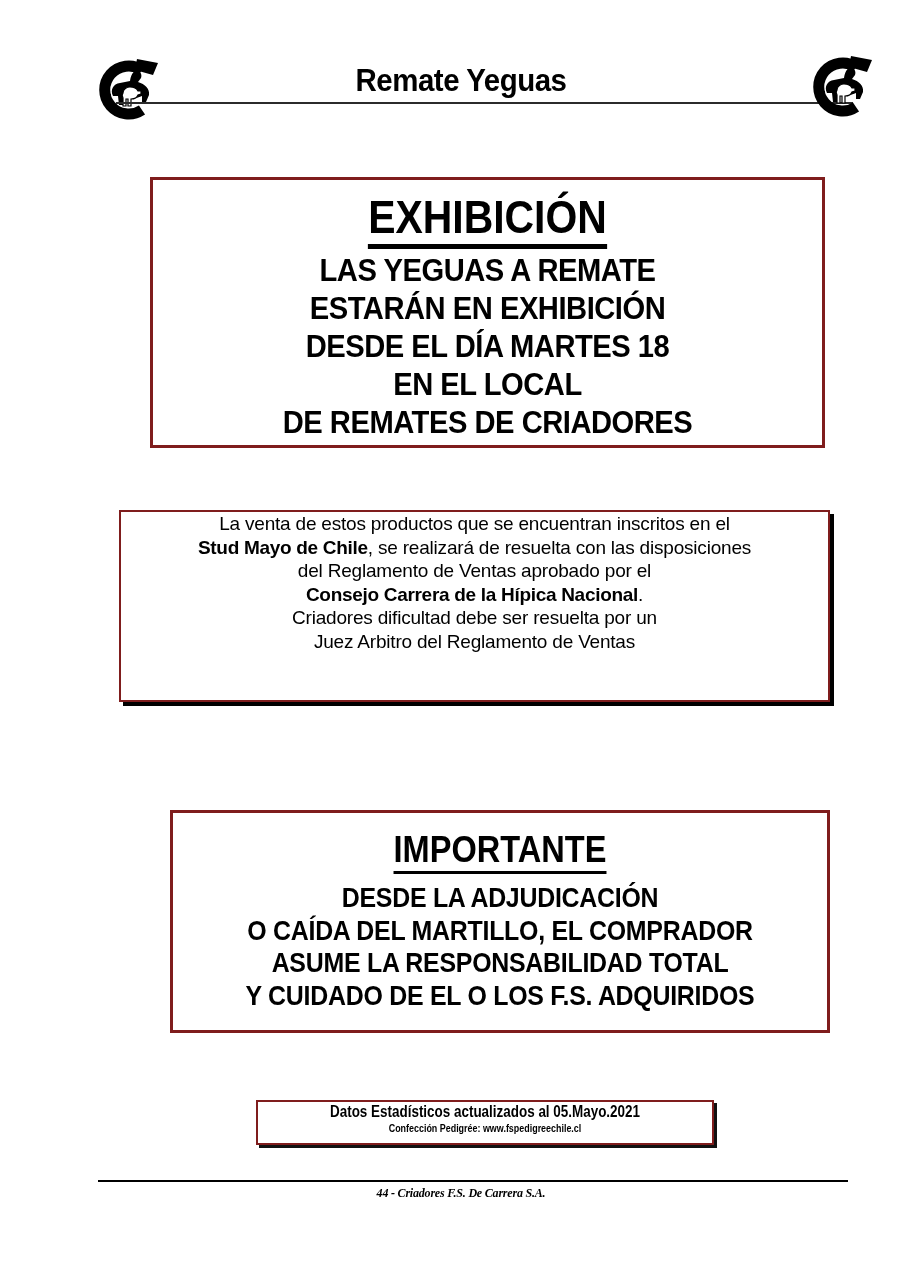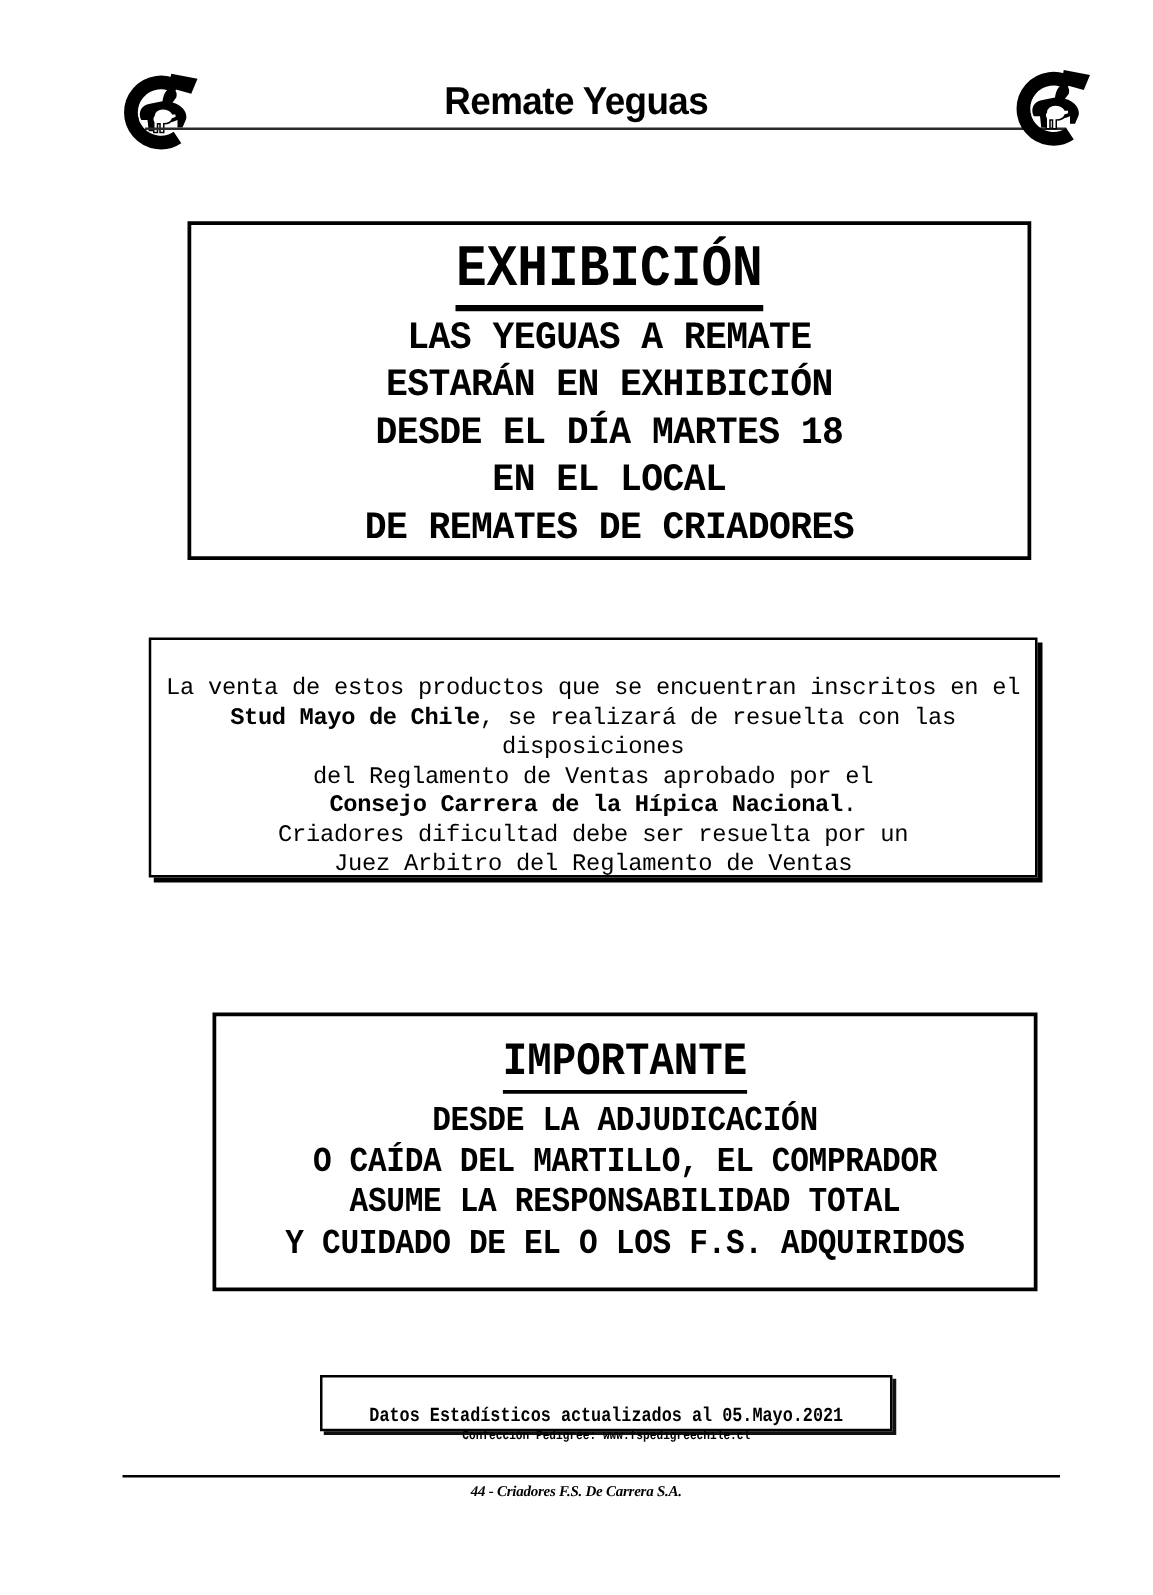--- a/index.html
+++ b/index.html
@@ -12,54 +12,54 @@
   .logo{position:absolute;width:64px;height:72px;}
   .logo-left{left:86px;top:54px;}
   .logo-right{left:799px;top:51px;}
   .page-title{
     position:absolute;top:63px;left:0;width:100%;text-align:center;
     font-size:31px;font-weight:bold;letter-spacing:-0.5px;
     transform:scaleX(0.95);transform-origin:50% 0;
   }
   .header-rule{position:absolute;top:102px;left:103px;width:737px;height:2px;background:#2b2b2b;}
   
-  .box{position:absolute;box-sizing:border-box;border:3px solid #000000;background:#fff;text-align:center;font-family:Liberation Mono, monospace;}
+  .box{position:absolute;box-sizing:border-box;border:3px solid #7f1d1d;background:#fff;text-align:center;}
   
   .box-exhibition{left:137px;top:177px;width:675px;height:271px;}
   .box-exhibition .box-h1{
     margin-top:11px;font-size:47px;font-weight:bold;line-height:52px;
     transform:scaleX(0.87);transform-origin:50% 0;
   }
   .underline-thick{border-bottom:5px solid #000;padding-bottom:1px;}
   .box-exhibition .box-lines{
     margin-top:9px;font-size:31px;font-weight:bold;line-height:38px;
     transform:scaleX(0.94);transform-origin:50% 0;letter-spacing:-0.5px;
   }
   
   .box-rules{
     left:106px;top:510px;width:711px;height:192px;border-width:2px;
     box-shadow:4px 4px 0 #000;
-    font-size:19px;line-height:23.5px;padding-top:27px;letter-spacing:-0.2px;
+    font-size:19px;line-height:23.5px;letter-spacing:-0.2px;
   }
   .box-rules b{letter-spacing:-0.3px;}
   
   .box-important{left:137px;top:810px;width:660px;height:223px;margin-left:20px;}
   .box-important .box-h1{
     margin-top:15px;font-size:37px;font-weight:bold;line-height:44px;
     transform:scaleX(0.88);transform-origin:50% 0;
   }
   .underline-med{border-bottom:3px solid #000;padding-bottom:1px;}
   .box-important .box-lines{
     margin-top:10px;font-size:28px;font-weight:bold;line-height:32.5px;
     transform:scaleX(0.89);transform-origin:50% 0;letter-spacing:-0.3px;
   }
   
   .box-stats{
     left:243px;top:1100px;width:458px;height:45px;border-width:2px;
-    box-shadow:3px 3px 0 #111;padding-top:22px;
+    box-shadow:3px 3px 0 #111;padding-top:1px;
   }
   .stats-line1{
     font-size:16px;font-weight:bold;line-height:18px;
     transform:scaleX(0.84);transform-origin:50% 0;
   }
   .stats-line2{
     font-size:10.5px;font-weight:bold;line-height:13px;margin-top:1px;
     transform:scaleX(0.85);transform-origin:50% 0;
   }
   

